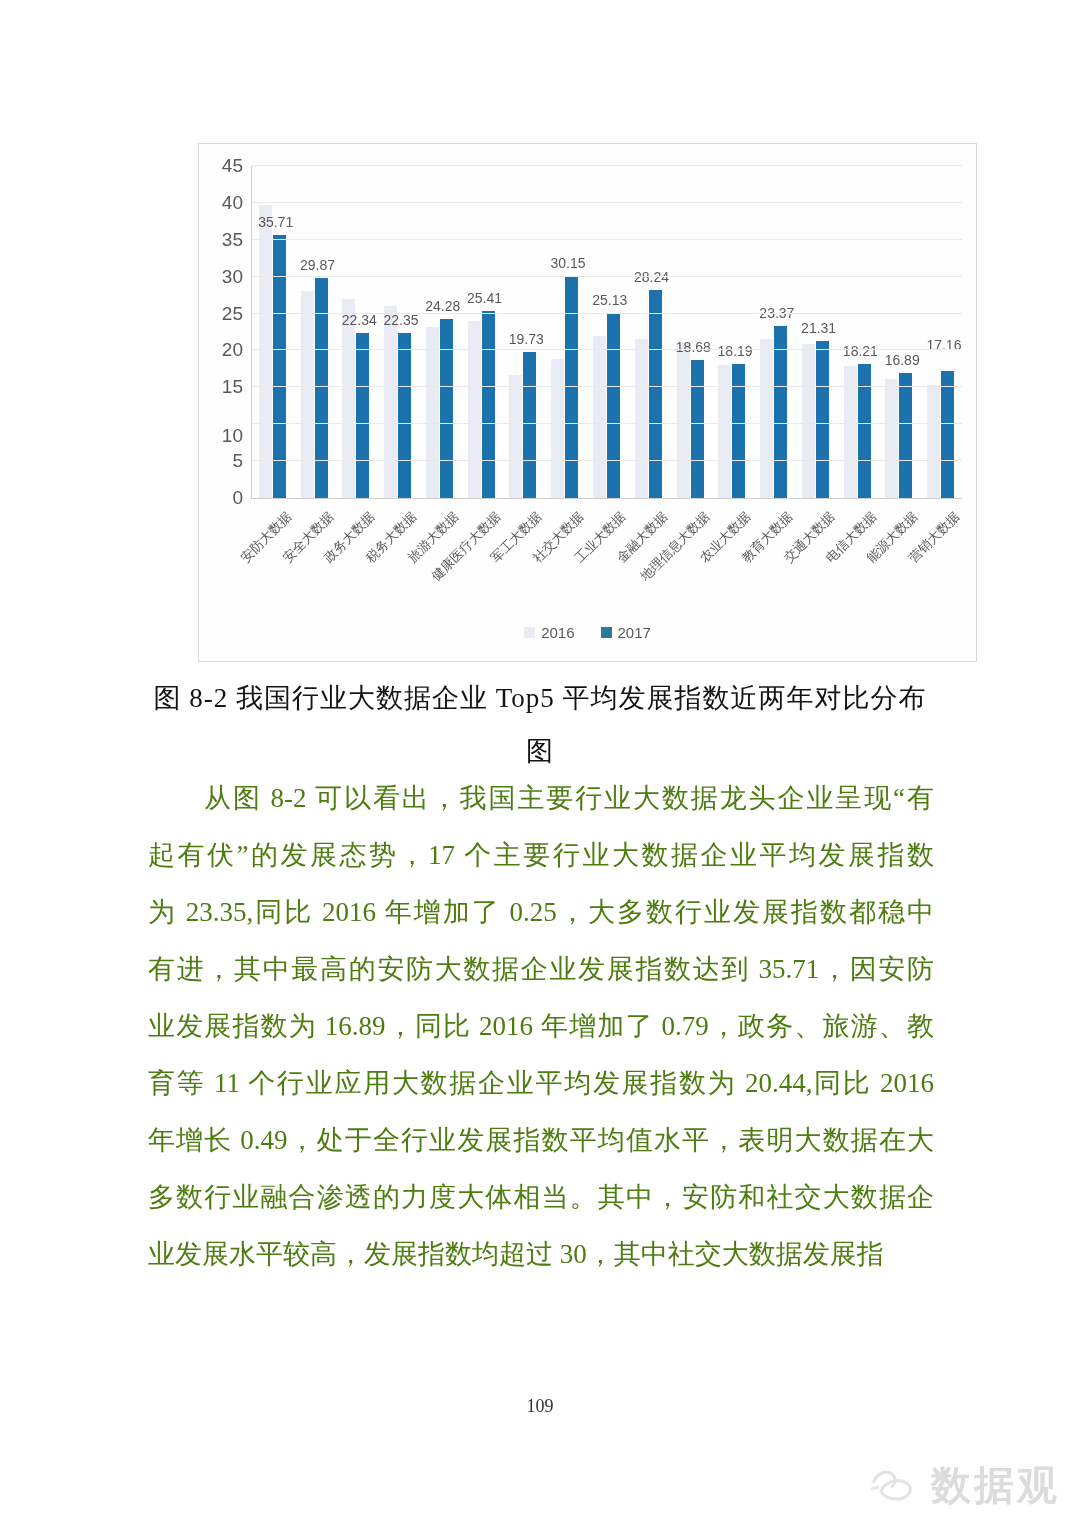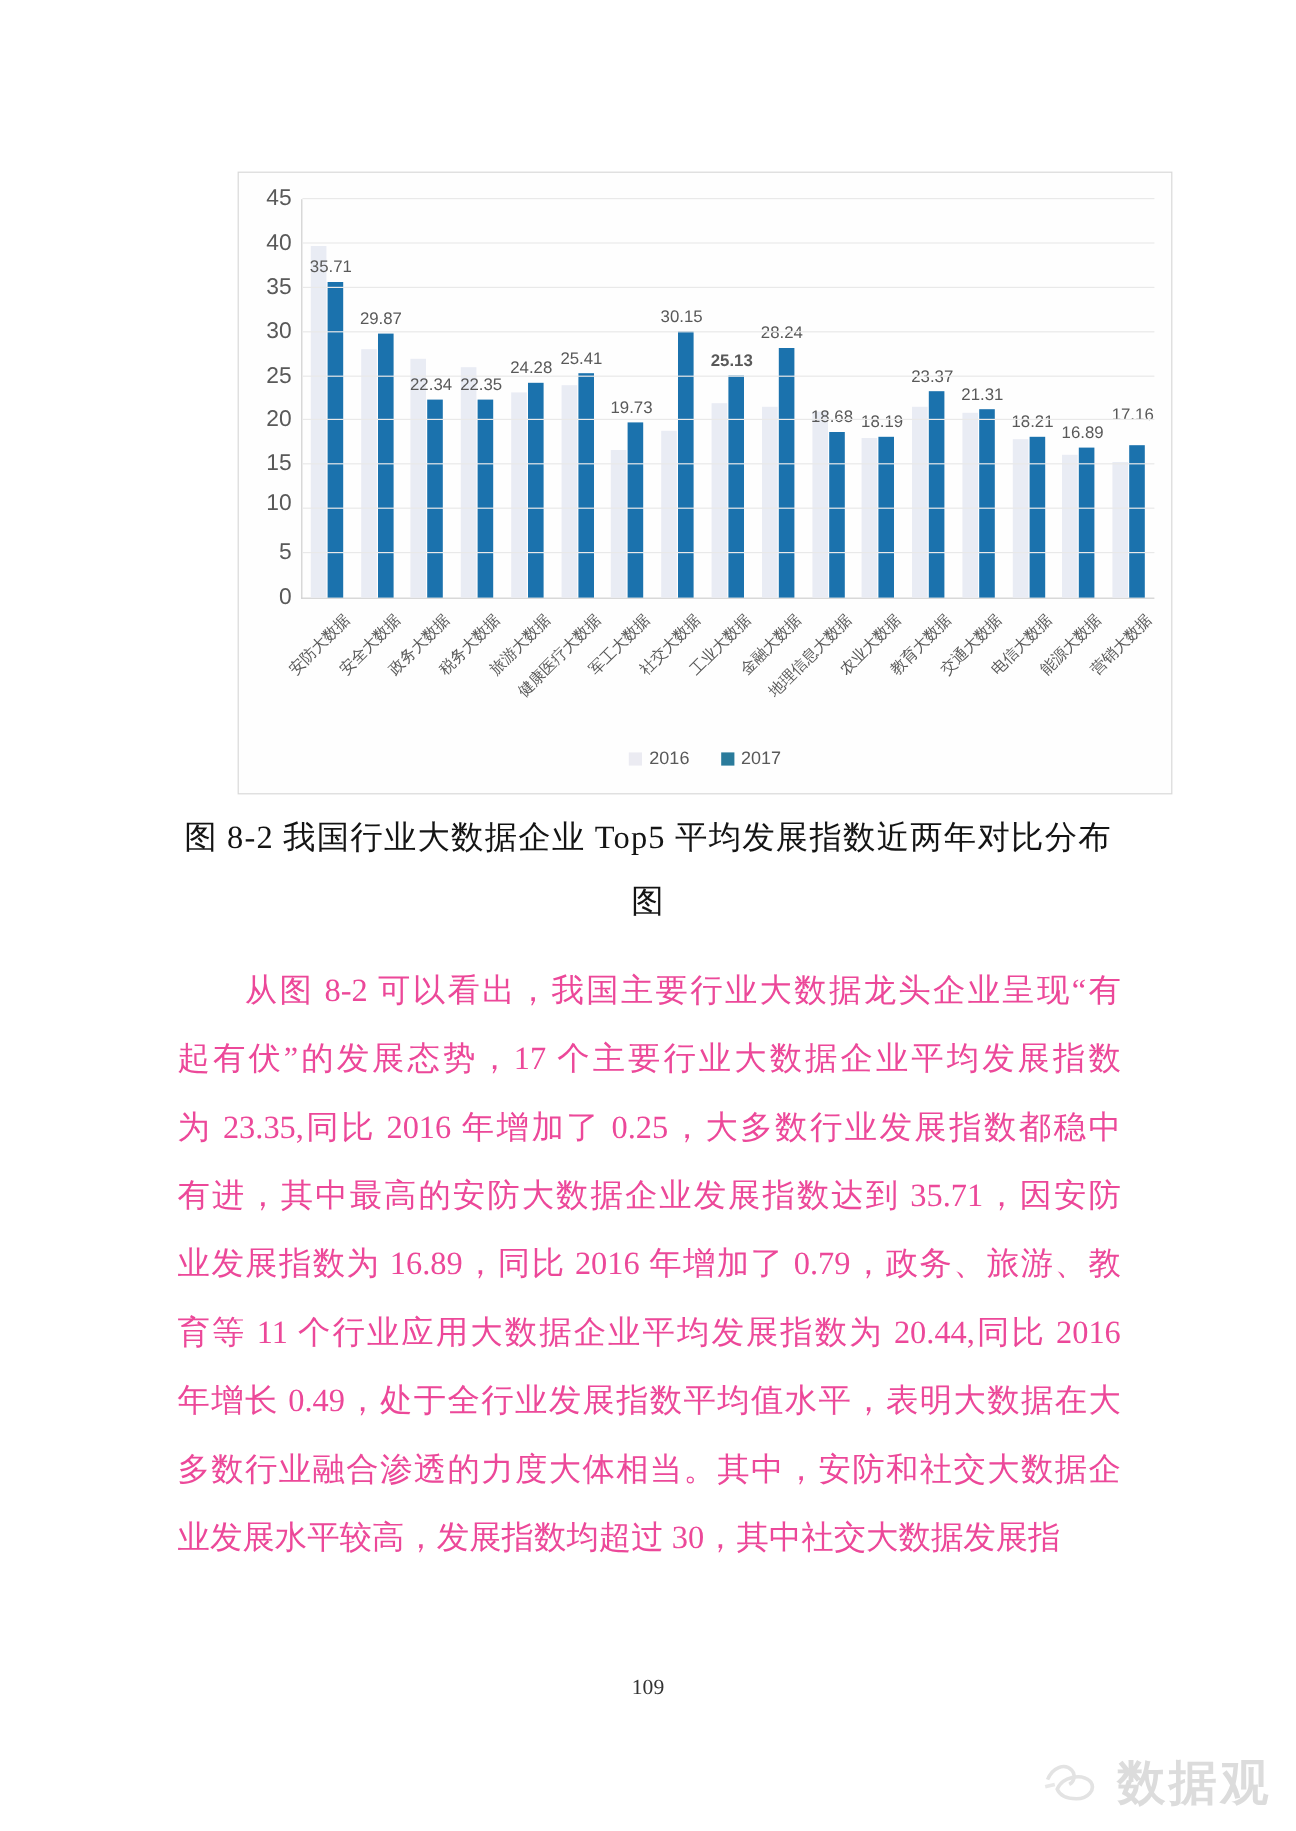--- a/index.html
+++ b/index.html
@@ -45,21 +45,21 @@
   .legend-item { display:flex; align-items:center; gap:6px; }
   .swatch { width:11px; height:11px; display:inline-block; }
 
   
   .caption-line {
     position:absolute; left:0; width:100%; text-align:center;
     font-size:27px; color:#141414; letter-spacing:1px;
   }
 
   
-  .body-text { position:absolute; left:148px; top:797px; width:786px; color:#ec4899; }
+  .body-text { position:absolute; left:148px; top:770px; width:786px; color:#4d7c0f; }
   .bline {
     height:57px; line-height:57px; font-size:27px;
     text-align:justify; text-align-last:justify;
   }
   .bline.first { text-indent:56px; }
   .bline.last { text-align-last:left; }
 
   
   .pagenum {
     position:absolute; top:1396px; left:0; width:100%; text-align:center;
@@ -123,21 +123,21 @@
           </div>
           <div class="cat">
             <div class="bar s2016" style="height: 139.44px; background: rgb(233, 236, 244);"></div>
             <div class="bar s2017" style="height: 222.44px; background: rgb(27, 114, 173);"></div>
             <div class="bar-label" style="bottom: 228.44px;">30.15</div>
             <div class="cat-label">社交大数据</div>
           </div>
           <div class="cat">
             <div class="bar s2016" style="height: 161.573px; background: rgb(233, 236, 244);"></div>
             <div class="bar s2017" style="height: 185.404px; background: rgb(27, 114, 173);"></div>
-            <div class="bar-label" style="bottom: 191.404px; font-weight: bold;">25.13</div>
+            <div class="bar-label" style="bottom: 191.404px;">25.13</div>
             <div class="cat-label">工业大数据</div>
           </div>
           <div class="cat">
             <div class="bar s2016" style="height: 158.622px; background: rgb(233, 236, 244);"></div>
             <div class="bar s2017" style="height: 208.348px; background: rgb(27, 114, 173);"></div>
             <div class="bar-label" style="bottom: 214.348px;">28.24</div>
             <div class="cat-label">金融大数据</div>
           </div>
           <div class="cat">
             <div class="bar s2016" style="height: 154.933px; background: rgb(233, 236, 244);"></div>
@@ -179,21 +179,21 @@
             <div class="bar s2016" style="height: 112.88px; background: rgb(233, 236, 244);"></div>
             <div class="bar s2017" style="height: 126.603px; background: rgb(27, 114, 173);"></div>
             <div class="bar-label" style="bottom: 146px;">17.16</div>
             <div class="cat-label">营销大数据</div>
           </div>
         </div>
     <div class="ytick" style="bottom: -8px;">0</div>
         <div class="gridline" style="bottom: 36.8889px;"></div>
         <div class="ytick" style="bottom: 28.8889px;">5</div>
         <div class="gridline" style="bottom: 73.7778px;"></div>
-        <div class="ytick" style="bottom: 70px; margin-left: 12px;">10</div>
+        <div class="ytick" style="bottom: 54px; margin-left: 12px;">10</div>
         <div class="gridline" style="bottom: 110.667px;"></div>
         <div class="ytick" style="bottom: 102.667px;">15</div>
         <div class="gridline" style="bottom: 147.556px;"></div>
         <div class="ytick" style="bottom: 139.556px;">20</div>
         <div class="gridline" style="bottom: 184.444px;"></div>
         <div class="ytick" style="bottom: 176.444px;">25</div>
         <div class="gridline" style="bottom: 221.333px;"></div>
         <div class="ytick" style="bottom: 213.333px;">30</div>
         <div class="gridline" style="bottom: 258.222px;"></div>
         <div class="ytick" style="bottom: 250.222px;">35</div>

